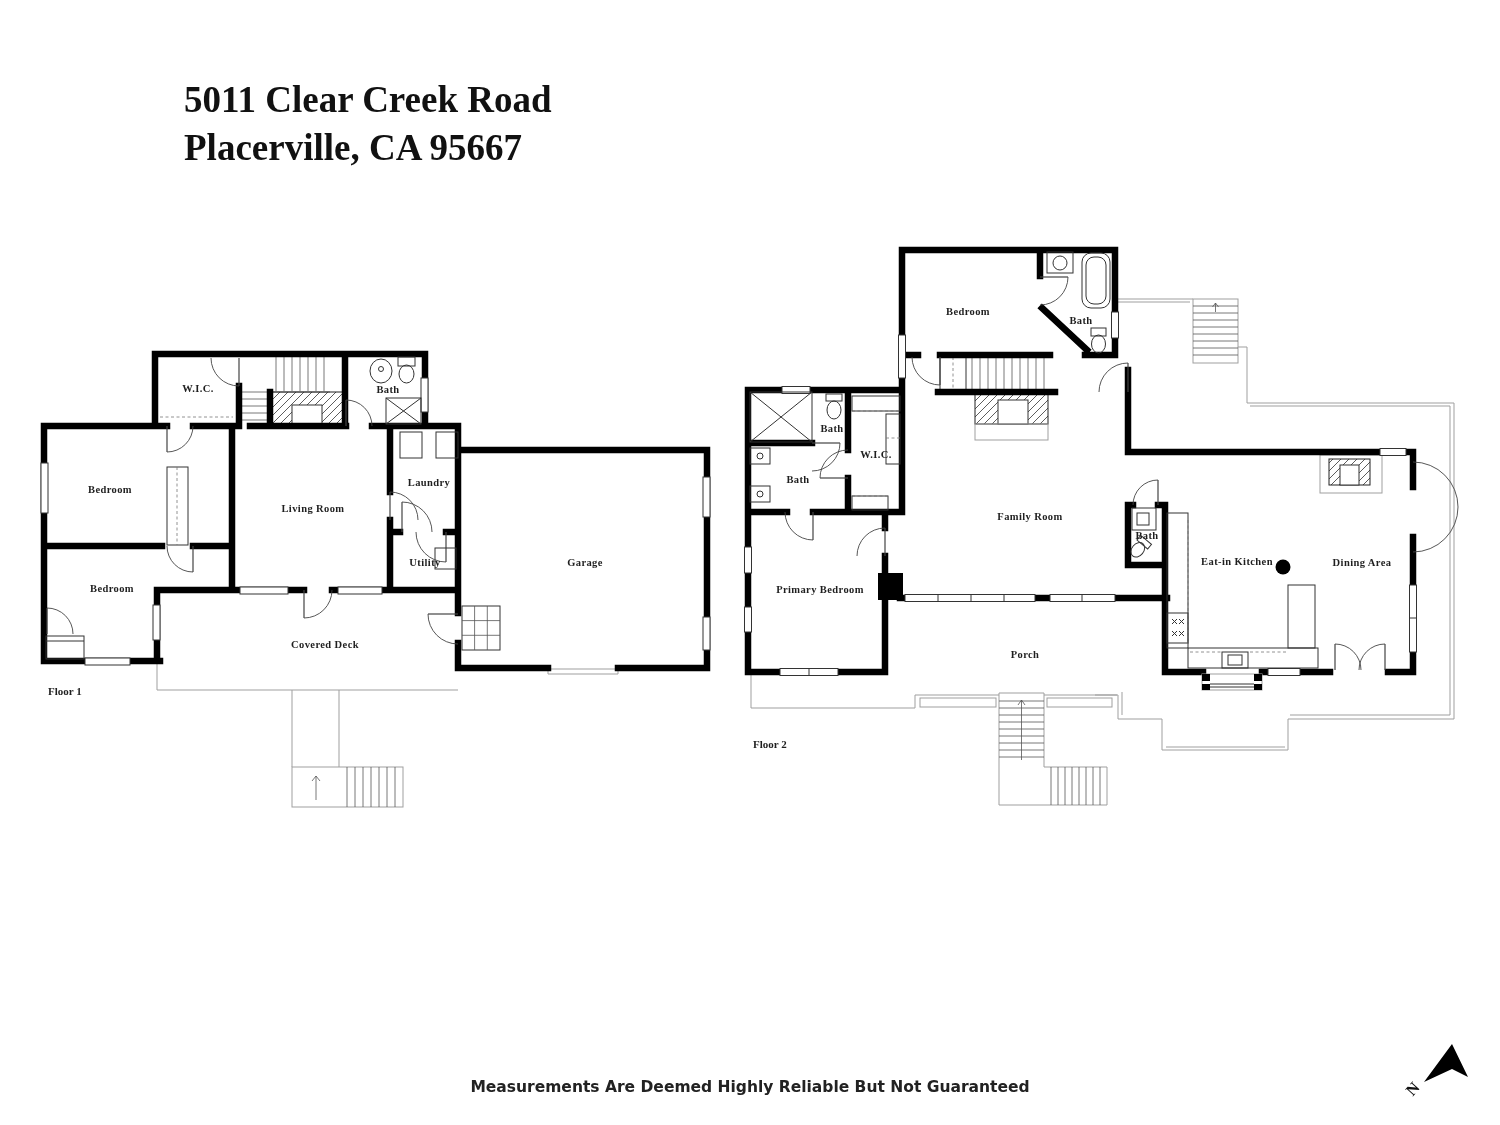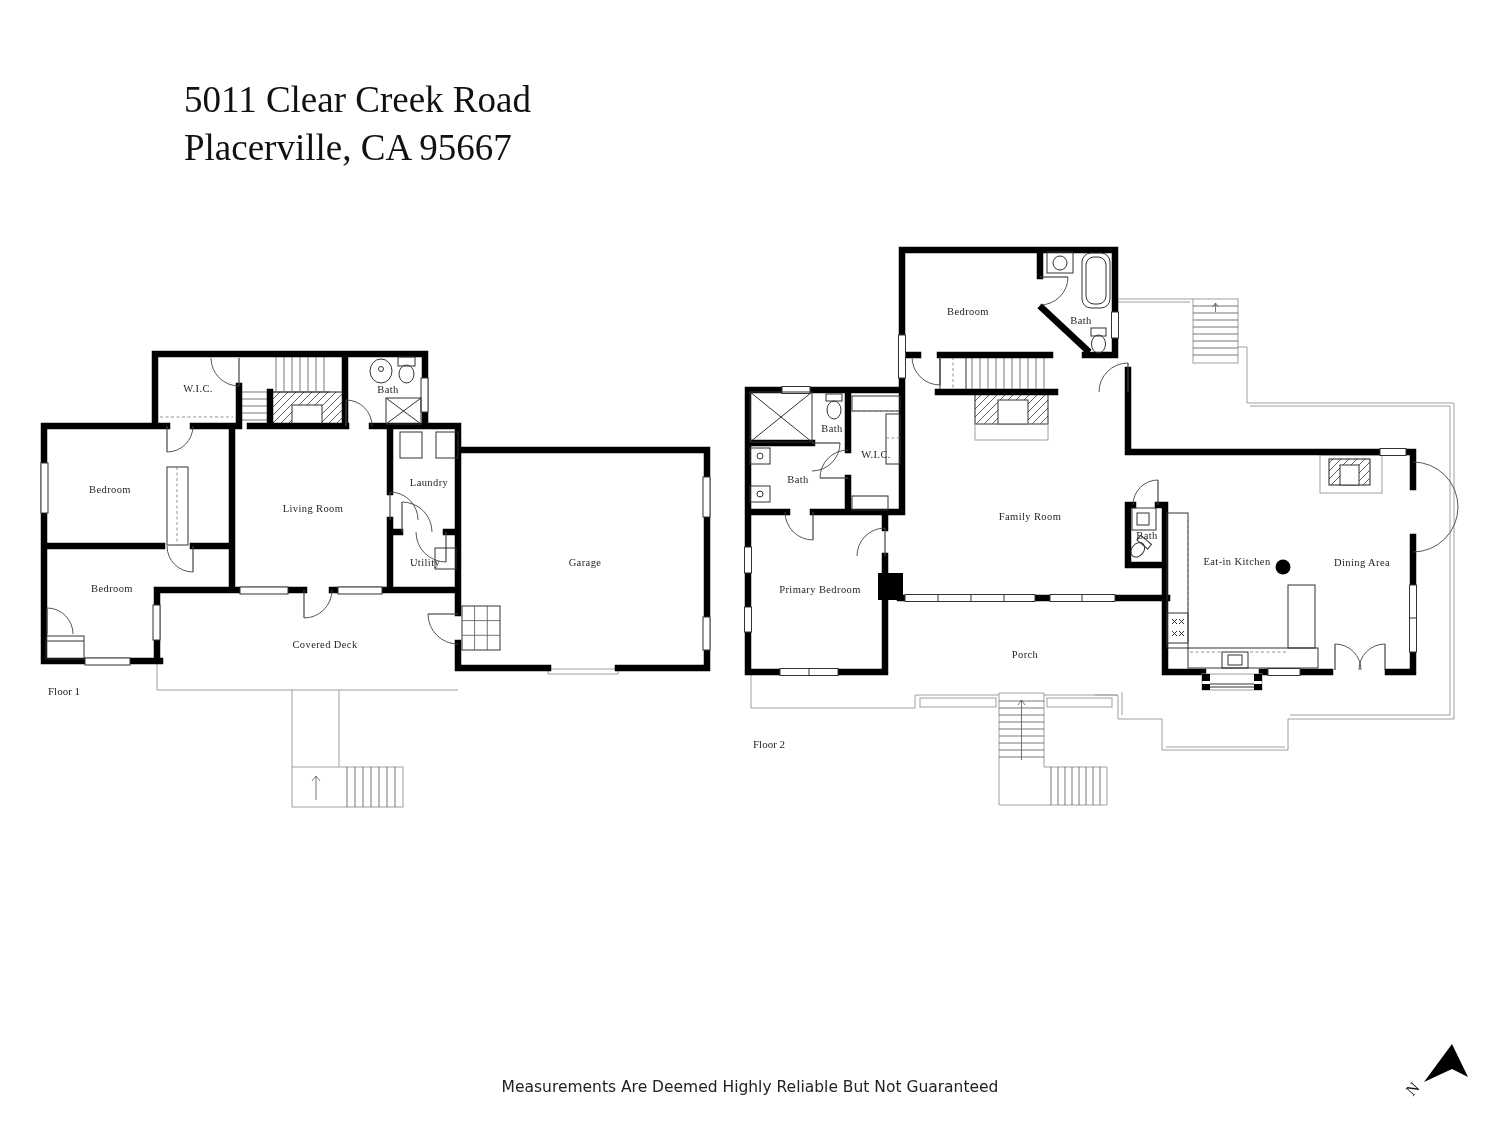--- a/index.html
+++ b/index.html
@@ -1,16 +1,16 @@
 <!DOCTYPE html>
 <html><head>
 <meta charset="utf-8">
 <style>
   html,body{margin:0;padding:0;background:#ffffff;}
-  #canvas{position:relative;width:1500px;height:1125px;background:#ffffff;overflow:hidden;}
+  #canvas{position:relative;width:1500px;height:1125px;background:#ffffff;overflow:hidden;font-weight:bold;}
   svg{display:block;}
   .title-text{font-family:"Liberation Serif", serif;font-size:37px;fill:#111;}
   .room-label{font-family:"Liberation Serif", serif;font-size:10.5px;letter-spacing:.4px;fill:#1f1f1f;text-anchor:middle;}
   .floor-label{font-family:"Liberation Serif", serif;font-size:11px;fill:#1f1f1f;text-anchor:start;}
   .footer-text{font-family:"DejaVu Sans", sans-serif;font-size:15.5px;fill:#222;text-anchor:middle;}
   .compass-n{font-family:"Liberation Serif", serif;font-size:16px;fill:#111;text-anchor:middle;}
   .wall{stroke:#000;stroke-width:6.5;fill:none;stroke-linecap:square;}
   .fix{stroke:#333;stroke-width:1;fill:none;}
   .fixw{stroke:#333;stroke-width:1;fill:#fff;}
   .arc{stroke:#444;stroke-width:.9;fill:none;}

